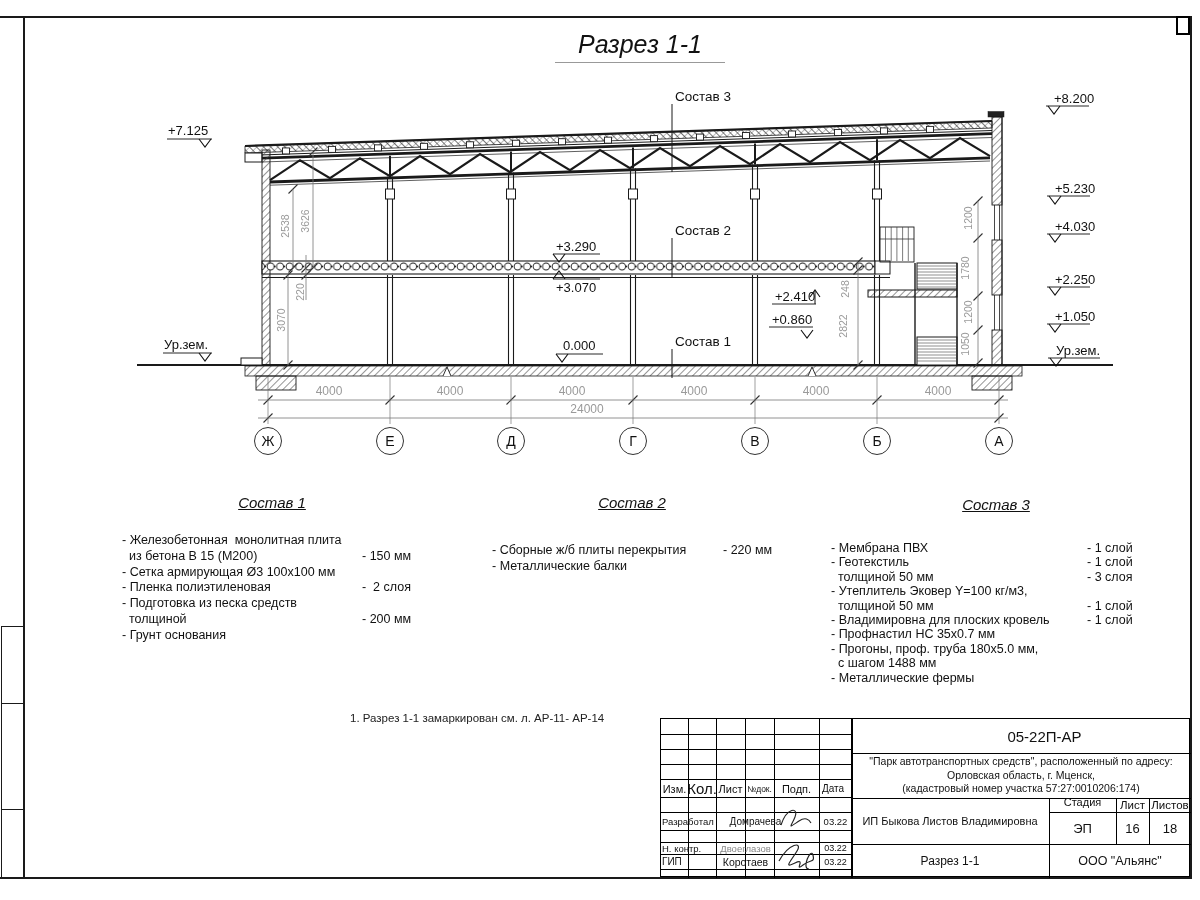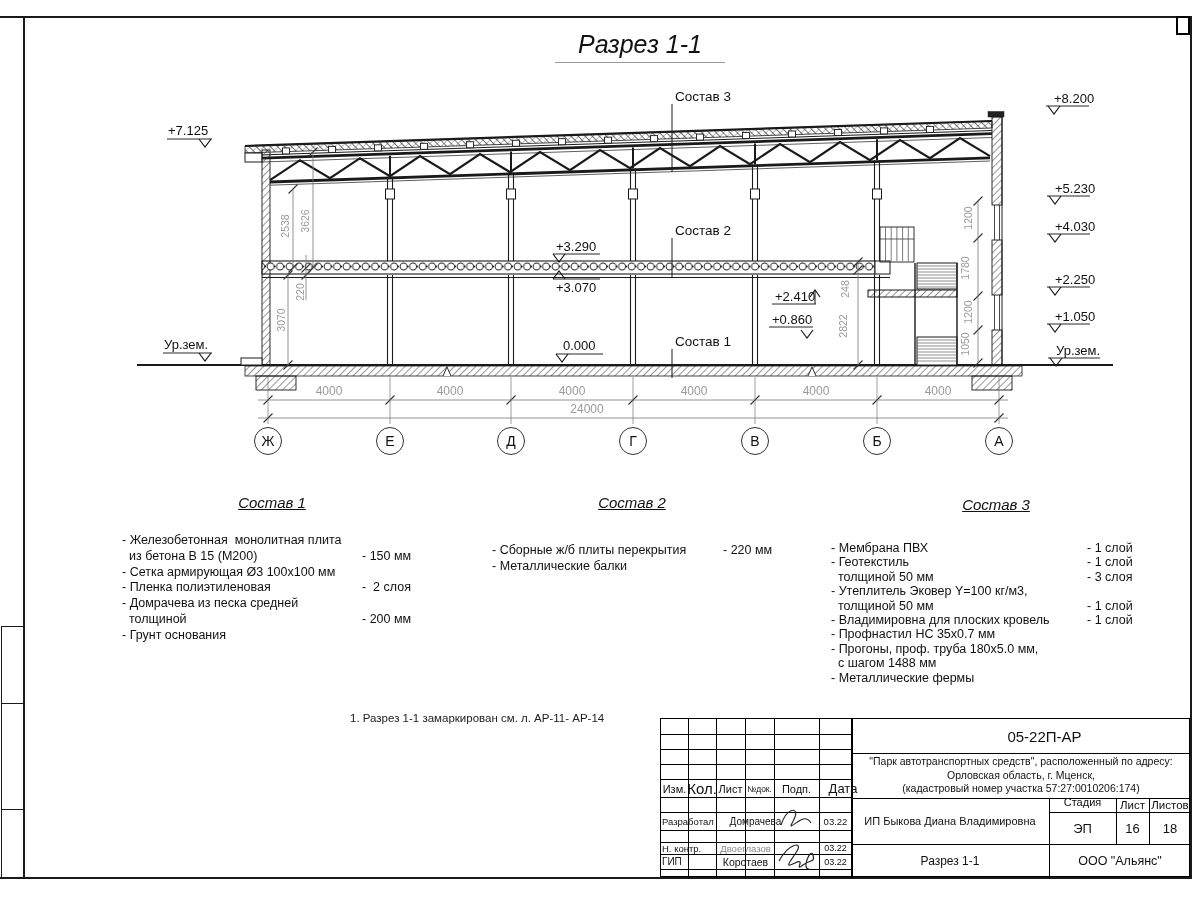--- a/index.html
+++ b/index.html
@@ -310,21 +310,21 @@
       <text x="999" y="446">А</text>
     </g>
   </svg>
 
   <div class="clist" style="left:122px;top:494px;width:300px">
     <div class="chead">Состав 1</div>
     <div class="crow"><span class="ct" style="width:240px">- Железобетонная  монолитная плита</span><span></span></div>
     <div class="crow"><span class="ct" style="width:240px">  из бетона В 15 (М200)</span><span>- 150 мм</span></div>
     <div class="crow"><span class="ct" style="width:240px">- Сетка армирующая Ø3 100х100 мм</span><span></span></div>
     <div class="crow"><span class="ct" style="width:240px">- Пленка полиэтиленовая</span><span>-  2 слоя</span></div>
-    <div class="crow"><span class="ct" style="width:240px">- Домрачева из песка средней</span><span></span></div>
+    <div class="crow"><span class="ct" style="width:240px">- Подготовка из песка средств</span><span></span></div>
     <div class="crow"><span class="ct" style="width:240px">  толщиной</span><span>- 200 мм</span></div>
     <div class="crow"><span class="ct" style="width:240px">- Грунт основания</span><span></span></div>
   </div>
 
   <div class="clist" style="left:492px;top:494px;width:280px">
     <div class="chead" style="margin-bottom:32px">Состав 2</div>
     <div class="crow"><span class="ct" style="width:231px">- Сборные ж/б плиты перекрытия</span><span>- 220 мм</span></div>
     <div class="crow"><span class="ct" style="width:231px">- Металлические балки</span><span></span></div>
   </div>
 
@@ -370,21 +370,21 @@
     <div class="tl" style="left:455px;top:79px;width:1px;height:46px"></div>
     <div class="tl" style="left:488px;top:79px;width:1px;height:46px"></div>
     <div class="tl" style="left:388px;top:93px;width:142px;height:1px"></div>
     <div class="tl" style="left:190px;top:125px;width:340px;height:1.4px"></div>
 
     <div class="cell" style="left:0;top:61px;width:27px;height:17px;font-size:11px">Изм.</div>
     <div class="cell" style="left:27px;top:61px;width:28px;height:17px;font-size:15px">Кол.</div>
     <div class="cell" style="left:55px;top:61px;width:29px;height:17px;font-size:11px">Лист</div>
     <div class="cell" style="left:84px;top:61px;width:29px;height:17px;font-size:8.5px">№док.</div>
     <div class="cell" style="left:113px;top:61px;width:45px;height:17px;font-size:11px">Подп.</div>
-    <div class="cell" style="left:166px;top:61px;width:32px;height:17px;font-size:13px">Дата</div>
+    <div class="cell" style="left:156px;top:61px;width:32px;height:17px;font-size:10px">Дата</div>
 
     <div class="cell" style="left:1px;top:94px;width:54px;height:16px;font-size:9.5px;justify-content:flex-start;text-align:left">Разработал</div>
     <div class="cell" style="left:67px;top:94px;width:55px;height:16px;font-size:10px">Домрачева</div>
     <div class="cell" style="left:159px;top:94px;width:31px;height:16px;font-size:9.5px">03.22</div>
     <div class="cell" style="left:1px;top:123px;width:54px;height:12px;font-size:9.5px;justify-content:flex-start;text-align:left">Н. контр.</div>
     <div class="cell" style="left:57px;top:123px;width:55px;height:12px;font-size:9.5px;color:#888">Двоеглазов</div>
     <div class="cell" style="left:159px;top:123px;width:31px;height:12px;font-size:9px">03.22</div>
     <div class="cell" style="left:1px;top:136px;width:54px;height:13px;font-size:10px;justify-content:flex-start;text-align:left">ГИП</div>
     <div class="cell" style="left:57px;top:136px;width:55px;height:13px;font-size:10.5px">Коротаев</div>
     <div class="cell" style="left:159px;top:136px;width:31px;height:13px;font-size:9px">03.22</div>
@@ -393,21 +393,21 @@
       <path d="M8,26 C14,8 26,8 22,18 C18,28 14,30 26,22 C32,18 36,20 38,24" stroke-width="1.1"></path>
       <path d="M6,62 C16,44 30,42 24,52 C18,62 10,70 22,64 C34,58 20,74 30,66 C38,60 42,64 40,56 C38,48 28,70 36,70" stroke-width="1.2"></path>
     </svg>
 
     <div class="cell" style="left:190px;top:0;width:387px;height:34px;font-size:15px">05-22П-АР</div>
     <div style="position:absolute;left:190px;top:36px;width:340px;height:43px;font-size:10.5px;line-height:13.5px;text-align:center">
       <div>"Парк автотранспортных средств",  расположенный по адресу:</div>
       <div>Орловская область, г. Мценск,</div>
       <div>(кадастровый номер участка 57:27:0010206:174)</div>
     </div>
-    <div class="cell" style="left:190px;top:79px;width:198px;height:46px;font-size:11px">ИП Быкова Диана Владимировна</div>
+    <div class="cell" style="left:190px;top:79px;width:198px;height:46px;font-size:11px">ИП Быкова Листов Владимировна</div>
     <div class="cell" style="left:388px;top:76px;width:67px;height:14px;font-size:11px">Стадия</div>
     <div class="cell" style="left:455px;top:79px;width:33px;height:14px;font-size:11.5px">Лист</div>
     <div class="cell" style="left:488px;top:79px;width:42px;height:14px;font-size:11.5px;overflow:hidden">Листов</div>
     <div class="cell" style="left:388px;top:93px;width:67px;height:32px;font-size:13px">ЭП</div>
     <div class="cell" style="left:455px;top:93px;width:33px;height:32px;font-size:13px">16</div>
     <div class="cell" style="left:488px;top:93px;width:42px;height:32px;font-size:13px">18</div>
     <div class="cell" style="left:190px;top:125px;width:198px;height:34px;font-size:12px">Разрез 1-1</div>
     <div class="cell" style="left:388px;top:125px;width:142px;height:34px;font-size:12.5px">ООО "Альянс"</div>
   </div>
 </div>

